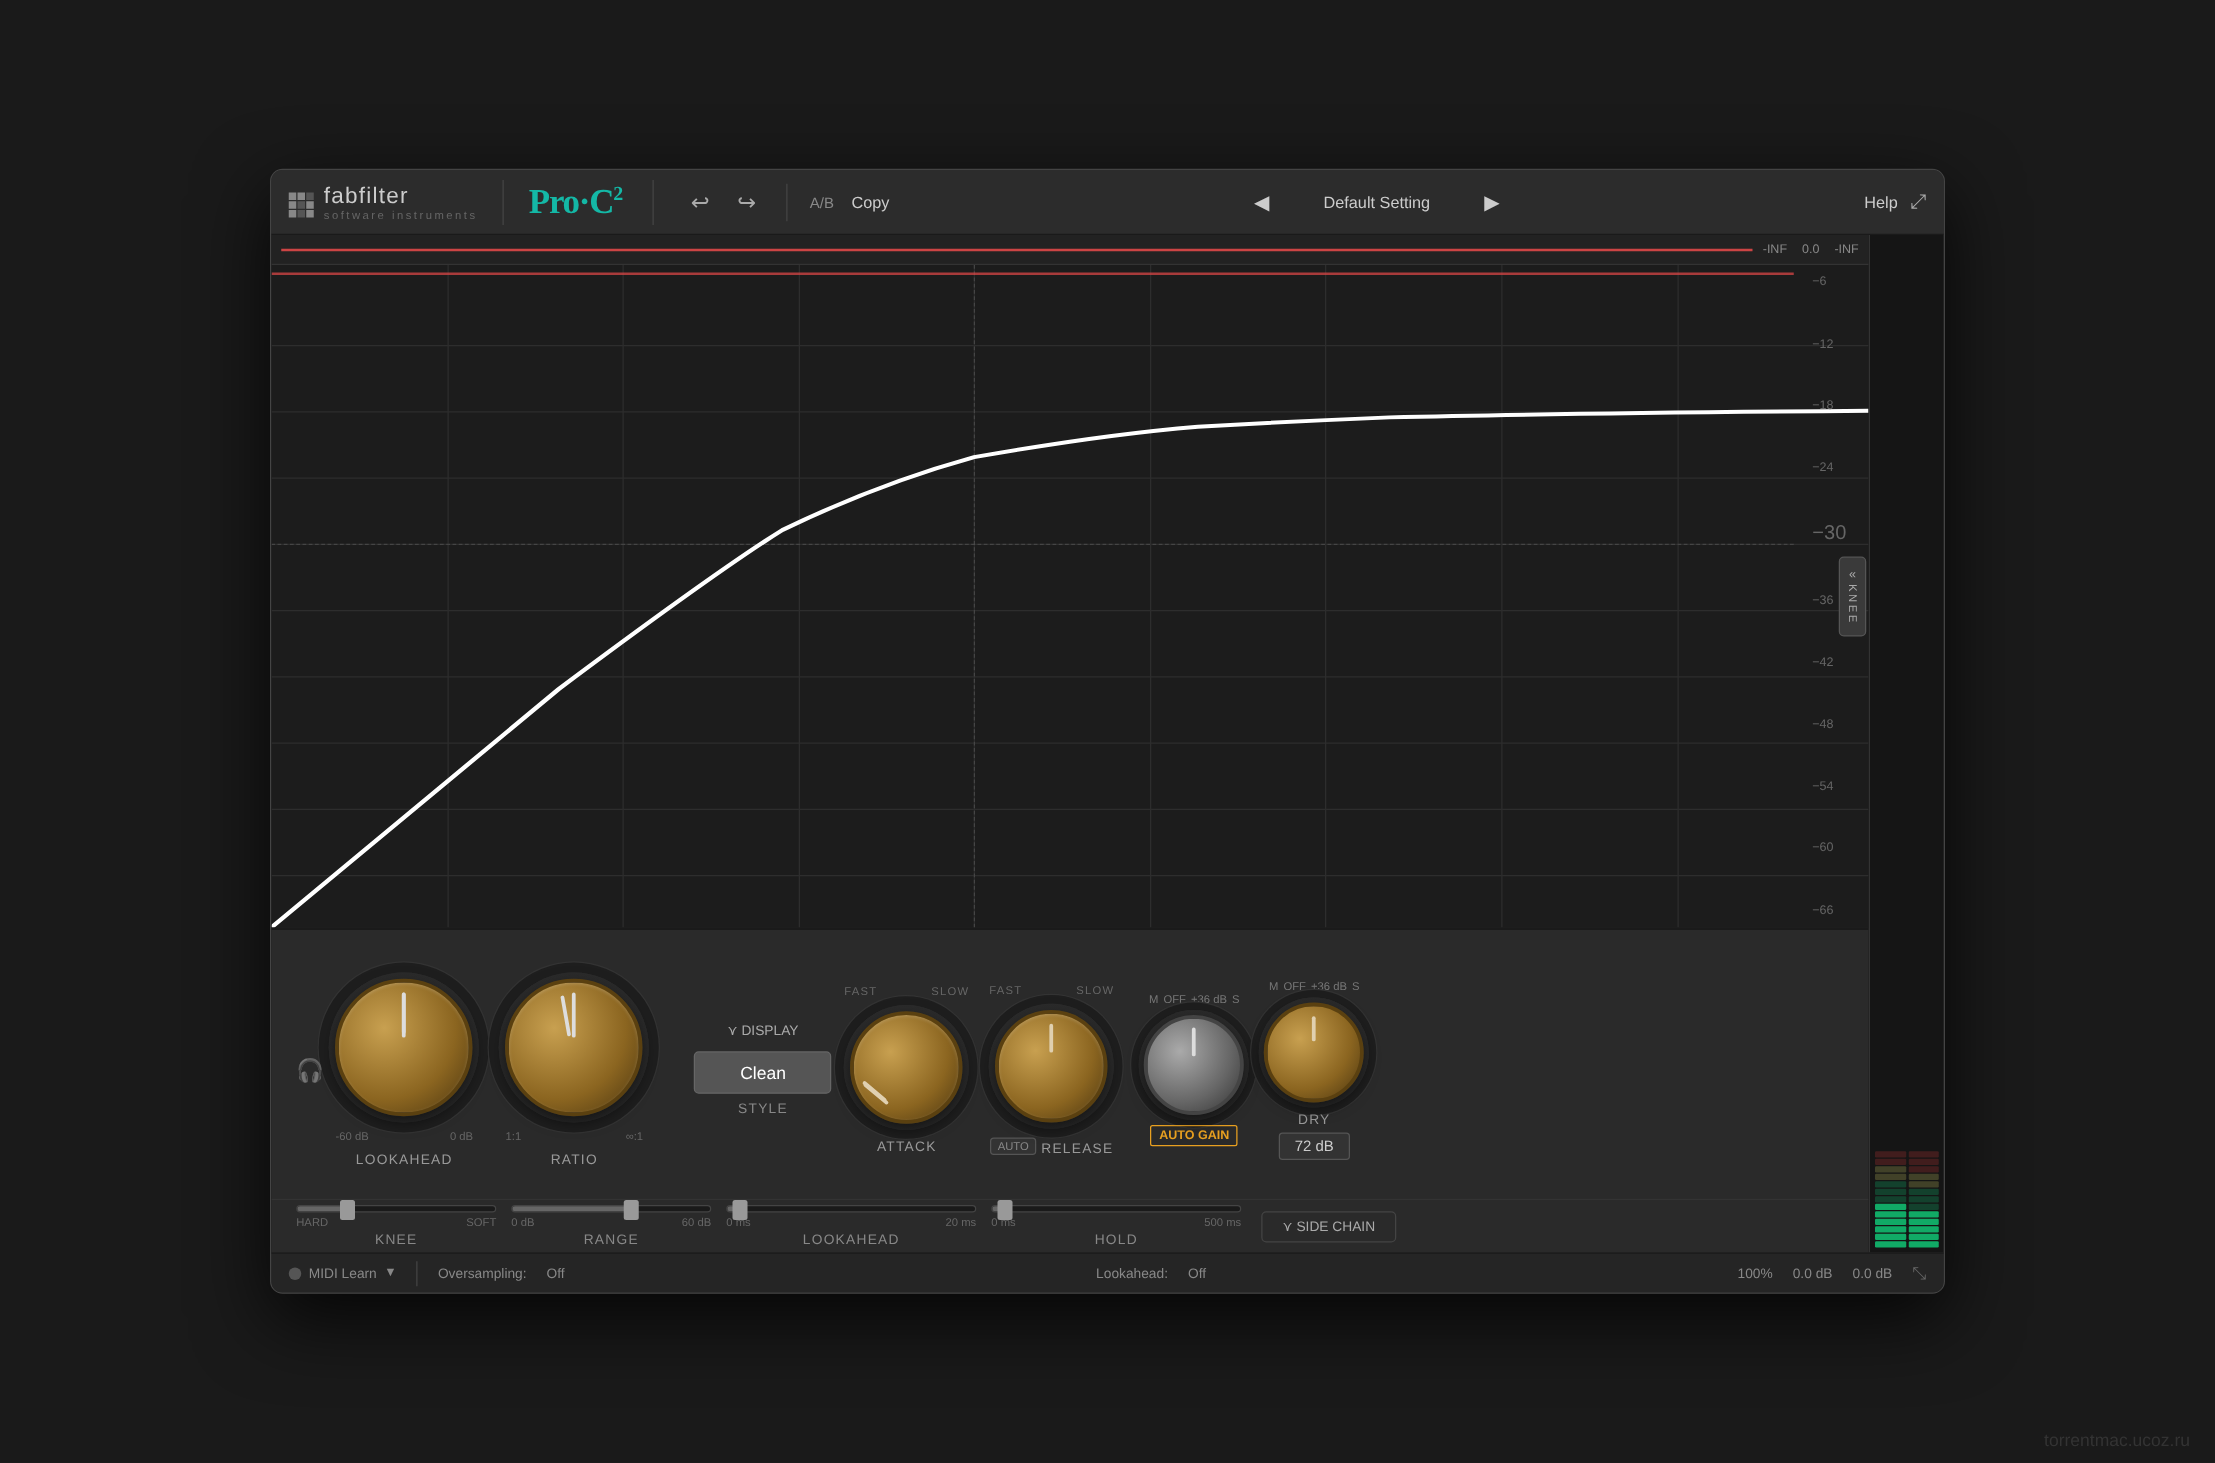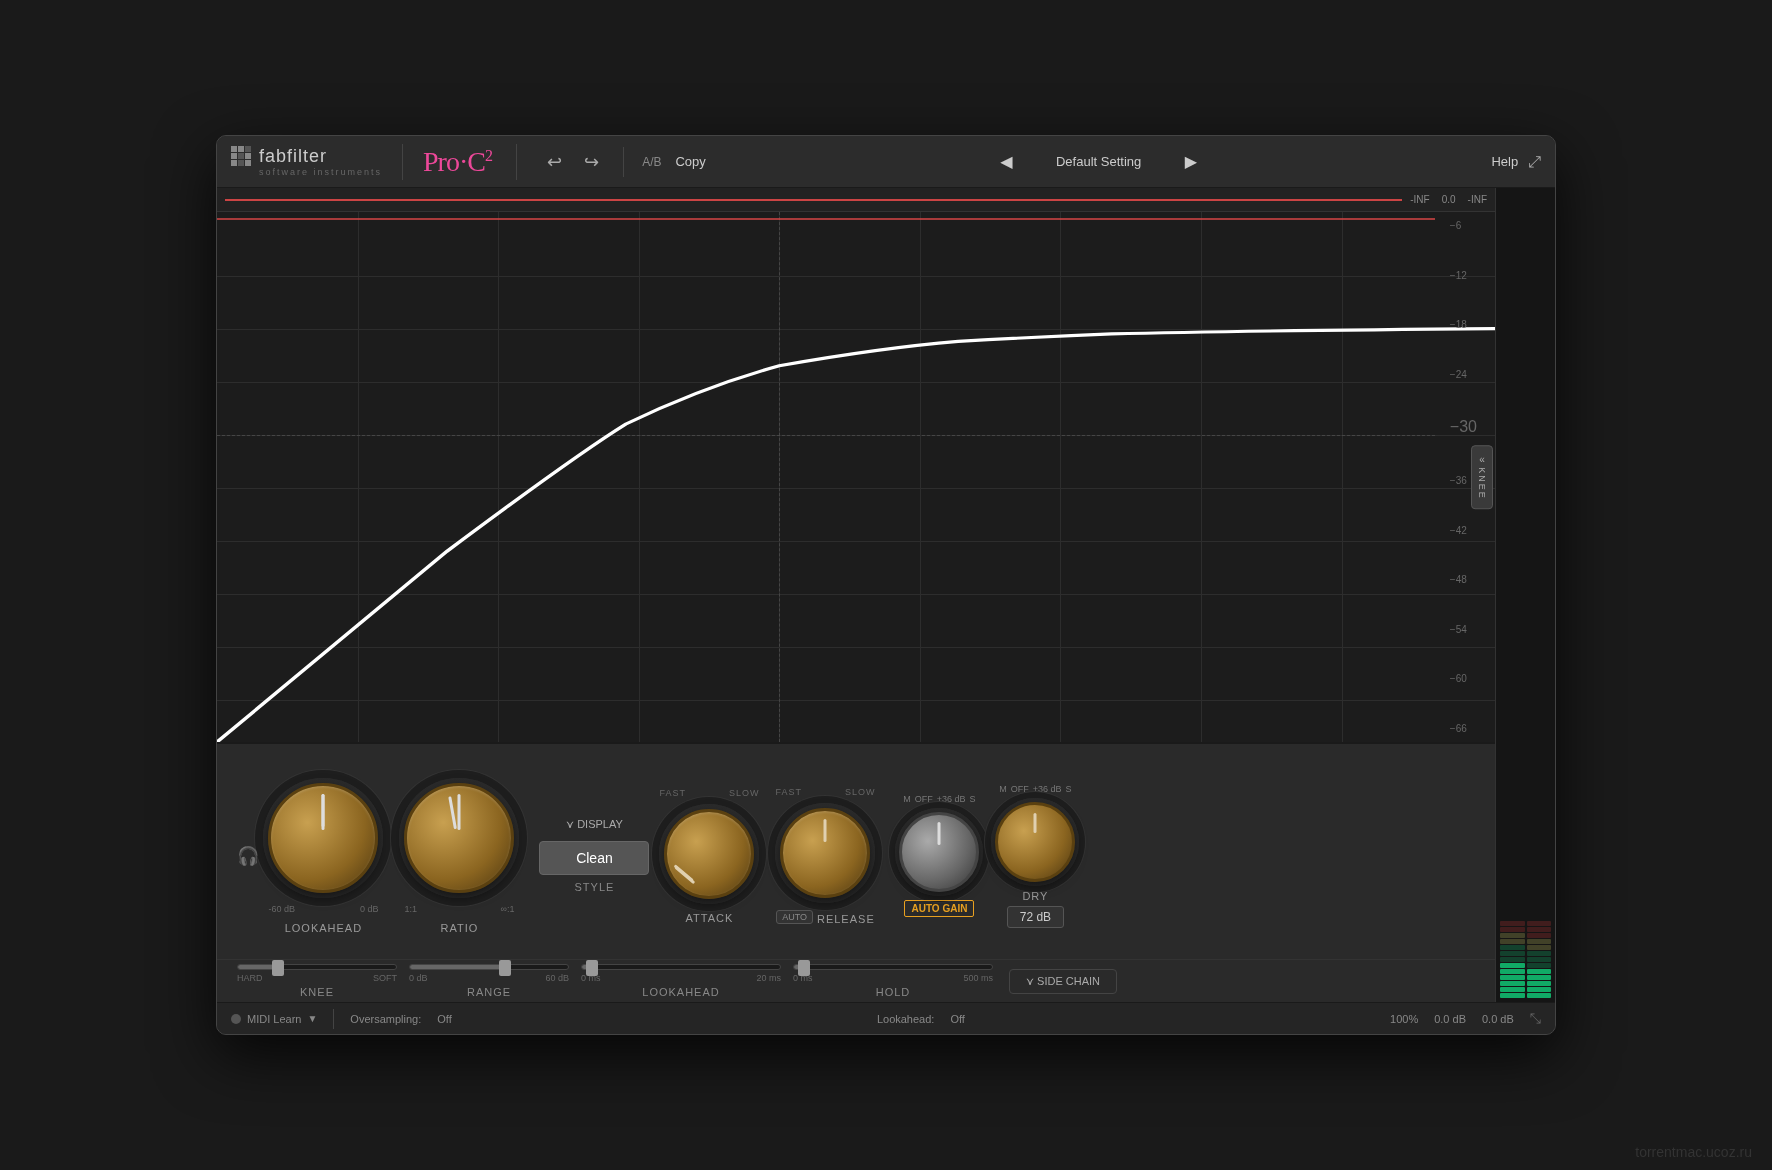--- a/index.html
+++ b/index.html
@@ -474,42 +474,42 @@
 
   </style>
 </head>
 <body>
 
 <div class="plugin-window">
 
 
   <div class="header-bar">
 
-    <div style="display:flex;align-items:flex-start;gap:6px;">
+    <div style="display:flex;align-items:flex-end;gap:6px;">
       <div style="display:flex;flex-direction:column;align-items:center;margin-right:2px;">
         <div style="display:grid;grid-template-columns:repeat(3,6px);grid-template-rows:repeat(3,6px);gap:1px;margin-bottom:3px;">
           <div style="background:#888;width:6px;height:6px;"></div>
             <div style="background:#888;width:6px;height:6px;"></div>
             <div style="background:#555;width:6px;height:6px;"></div>
           <div style="background:#888;width:6px;height:6px;"></div>
             <div style="background:#555;width:6px;height:6px;"></div>
             <div style="background:#888;width:6px;height:6px;"></div>
           <div style="background:#888;width:6px;height:6px;"></div>
             <div style="background:#555;width:6px;height:6px;"></div>
             <div style="background:#888;width:6px;height:6px;"></div>
         </div>
       </div>
       <div>
         <div style="color:#ccc;font-size:18px;font-weight:300;letter-spacing:1px;">fabfilter</div>
         <div style="color:#666;font-size:9px;letter-spacing:2px;">software instruments</div>
       </div>
     </div>
     <div style="width:1px;height:36px;background:#444;margin:0 10px;"></div>
 
-    <div style="font-size:28px;font-weight:normal;color:#ec4899;letter-spacing:-1px;font-family:Georgia,serif;text-align:center;">
+    <div style="font-size:28px;font-weight:bold;color:#14b8a6;letter-spacing:-1px;font-family:Georgia,serif;text-align:center;">
       <span>Pro·C</span><sup style="font-size:16px;">2</sup>
     </div>
     <div style="width:1px;height:36px;background:#444;margin:0 14px;"></div>
 
     <button class="header-btn" style="font-size:18px;">↩</button>
     <button class="header-btn" style="font-size:18px;">↪</button>
     <div style="width:1px;height:30px;background:#444;margin:0 8px;"></div>
 
     <span style="color:#888;font-size:12px;">A/B</span>
     <button class="copy-btn" style="color:#ccc;font-size:13px;background:none;border:none;cursor:pointer;margin-left:4px;">Copy</button>
@@ -602,21 +602,21 @@
                 <div style="position:absolute;width:3px;height:32%;background:#ddd;top:8%;left:50%;transform:translateX(-50%);border-radius:2px;"></div>
               </div>
             </div>
             <div class="knob-range" style="width:110px;">
               <span>-60 dB</span>
               <span>0 dB</span>
             </div>
             <span class="knob-label">LOOKAHEAD</span>
           </div>
 
-          <div class="knob-group" style="margin-right:0;">
+          <div class="knob-group" style="margin-right:16px;">
             <div class="knob-large-outer">
               <div class="knob-large" style="position:relative;">
                 <div style="position:absolute;width:3px;height:32%;background:#ddd;top:10%;left:45%;transform:rotate(-10deg);transform-origin:bottom center;border-radius:2px;"></div>
               </div>
             </div>
             <div class="knob-range" style="width:110px;">
               <span>1:1</span>
               <span>∞:1</span>
             </div>
             <span class="knob-label">RATIO</span>

